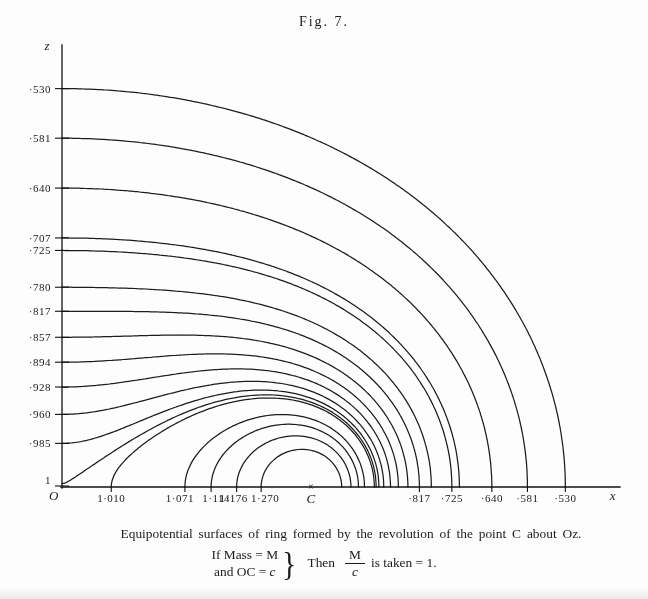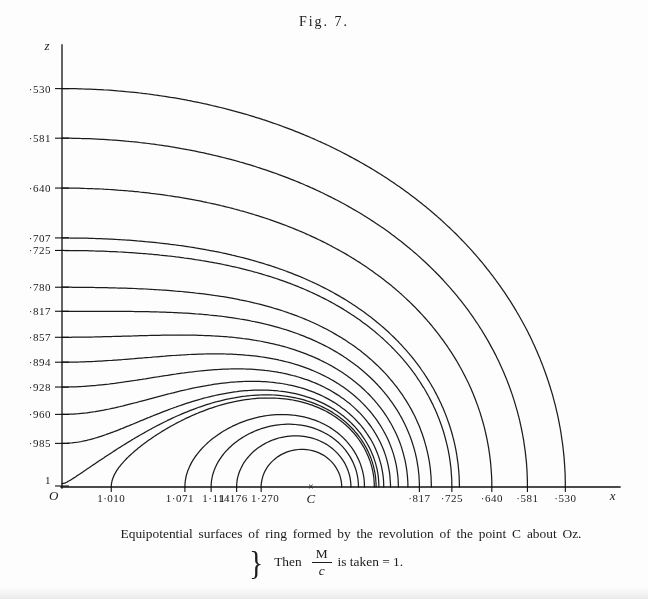--- a/index.html
+++ b/index.html
@@ -117,20 +117,24 @@
       <text x="613" y="500" text-anchor="middle" font-style="italic" font-size="13" fill="#1b1b1b" font-family="&quot;Liberation Serif&quot;,&quot;DejaVu Serif&quot;,serif">x</text>
       <text x="54" y="500" text-anchor="middle" font-style="italic" font-size="13" fill="#1b1b1b" font-family="&quot;Liberation Serif&quot;,&quot;DejaVu Serif&quot;,serif">O</text>
       <text x="311" y="503" text-anchor="middle" font-style="italic" font-size="13" fill="#1b1b1b" font-family="&quot;Liberation Serif&quot;,&quot;DejaVu Serif&quot;,serif">C</text>
       <text x="311" y="490" text-anchor="middle" font-size="10" fill="#111">×</text>
     </g>
   </svg>
 
 <div class="caption">Equipotential surfaces of ring formed by the revolution of the point C about Oz.</div>
 
 <div class="formula">
+  <div class="cond">
+    <div>If Mass = M</div>
+    <div><span>and OC = </span><span class="it">c</span></div>
+  </div>
   <div class="brace">}</div>
   <div class="then">Then</div>
   <div class="frac">
     <div class="num">M</div>
     <div class="den it">c</div>
   </div>
   <div>is taken = 1.</div>
 </div>
 
 <div class="bottom-bar"></div>

